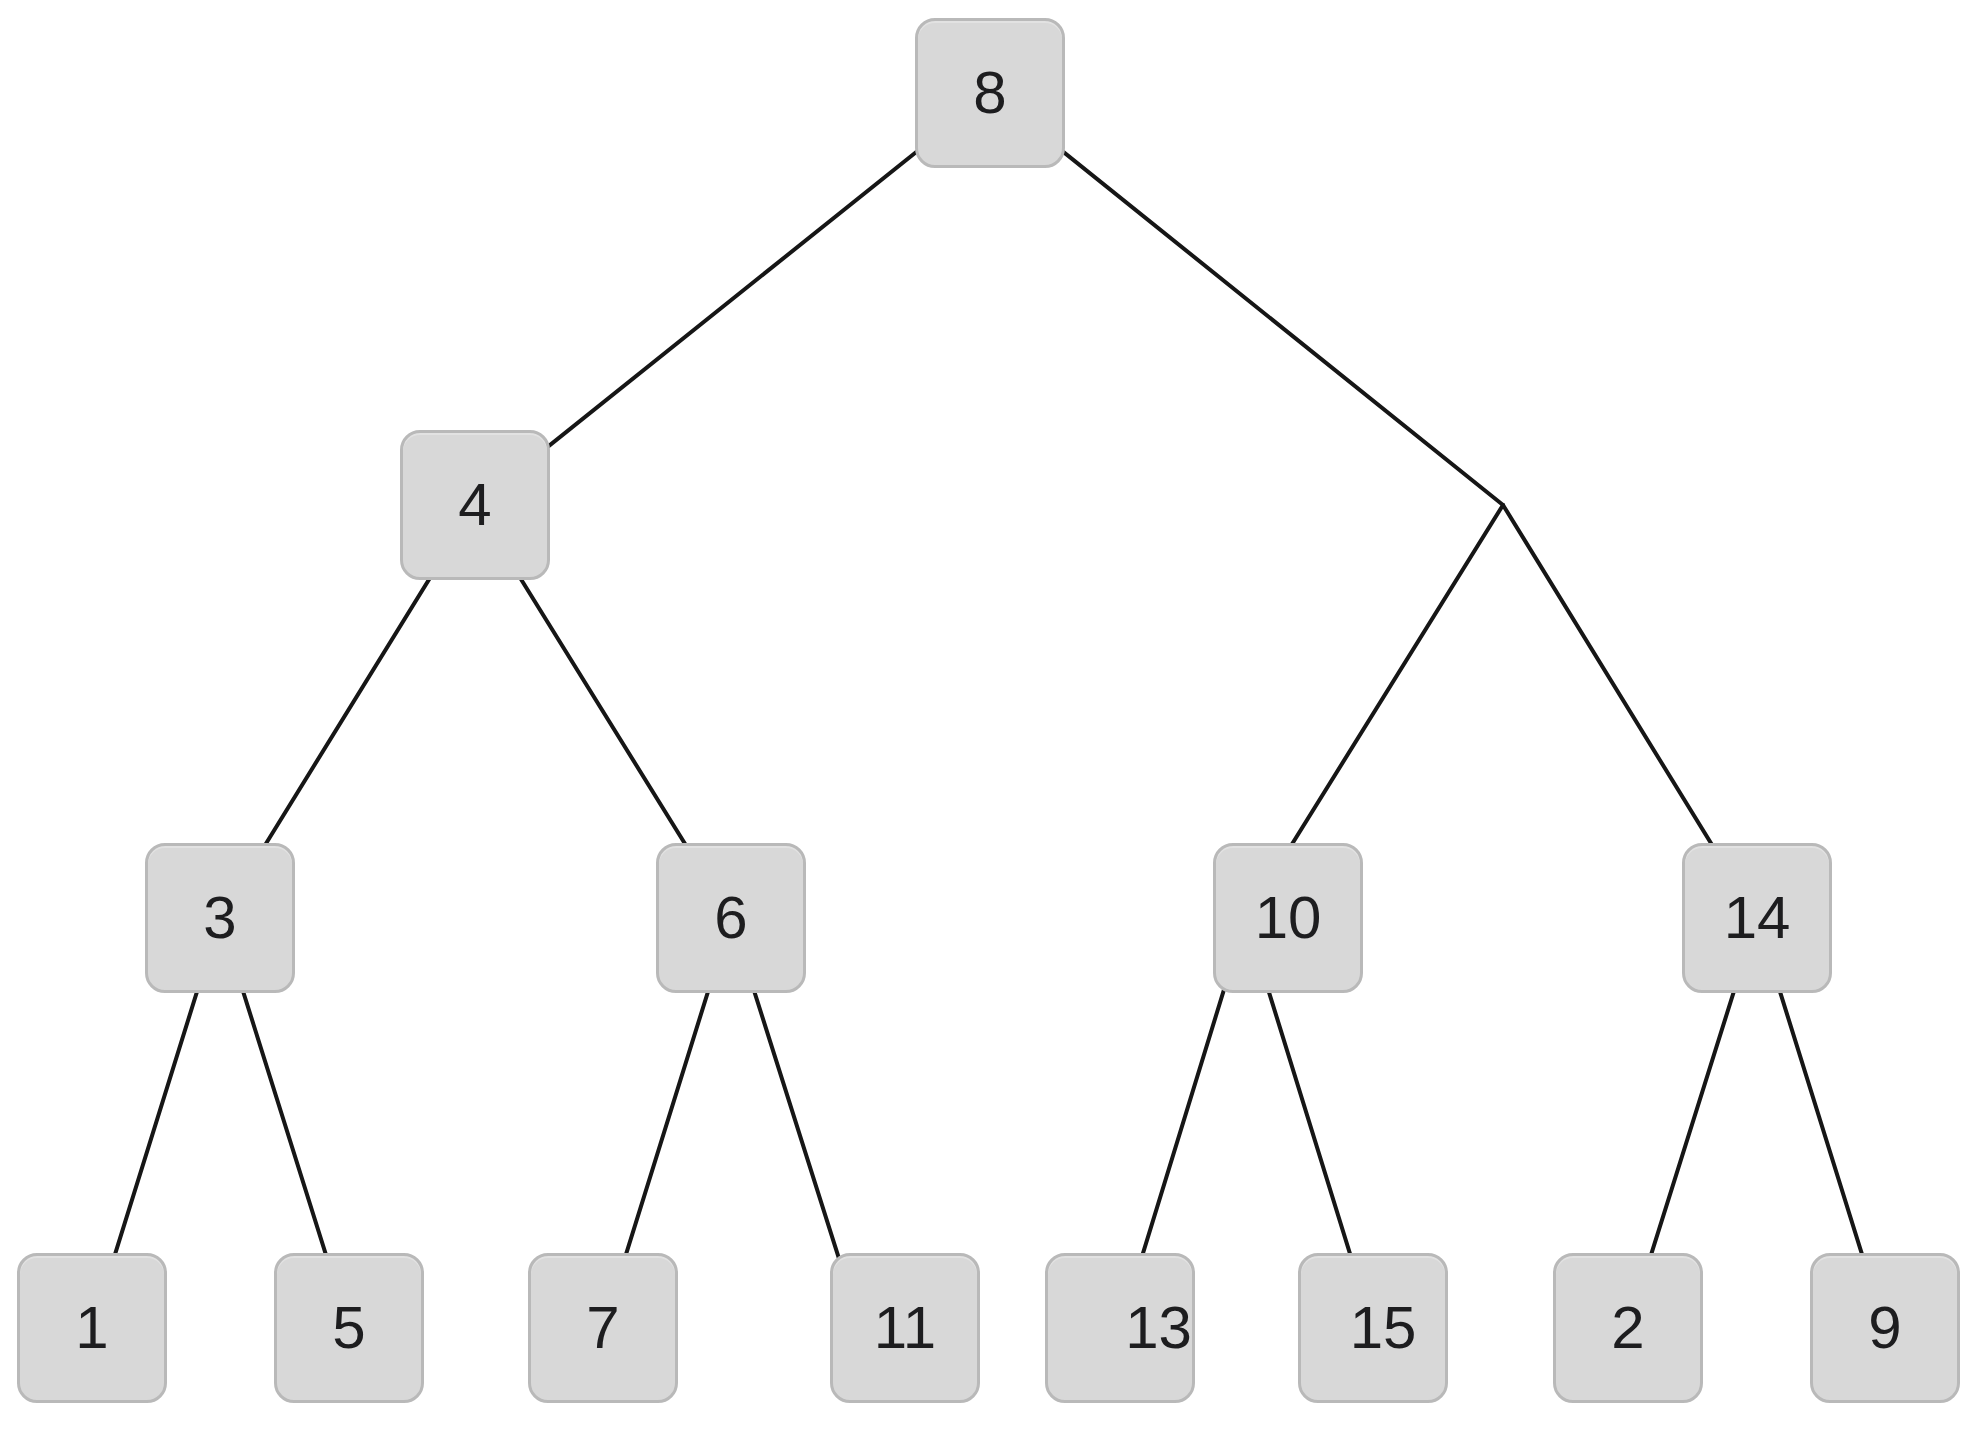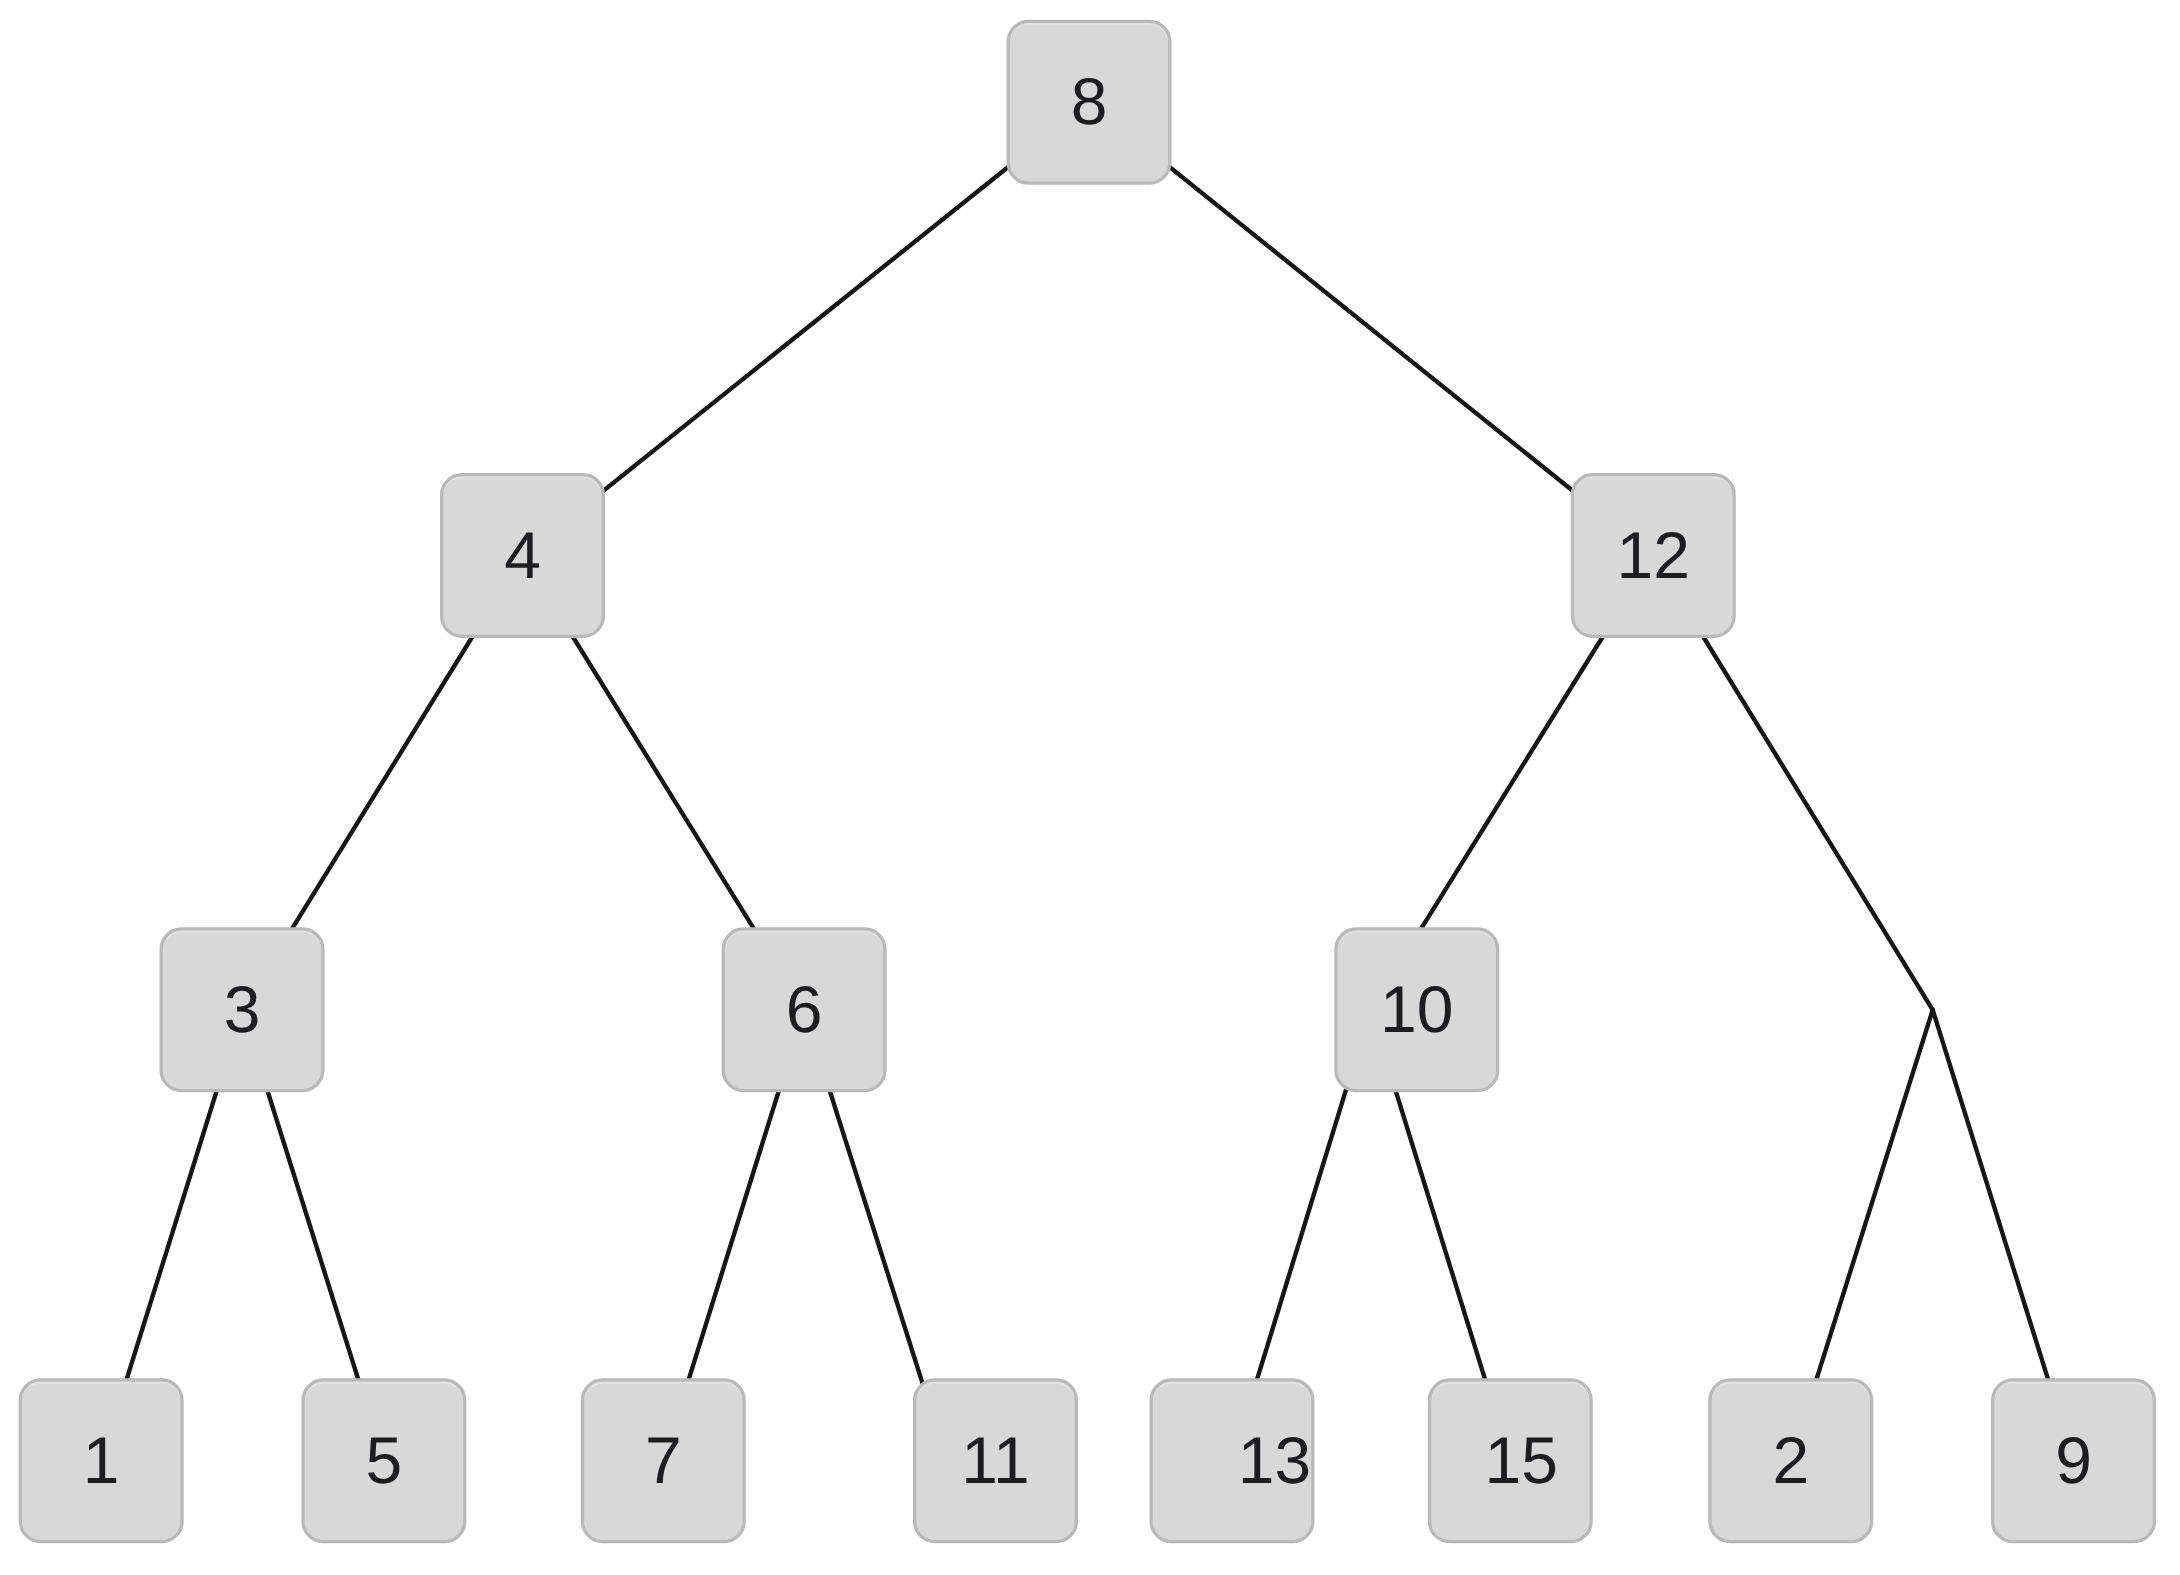--- a/index.html
+++ b/index.html
@@ -67,31 +67,31 @@
       <line x1="1757" y1="918" x2="1628" y2="1328"></line>
       <line x1="1757" y1="918" x2="1885" y2="1328"></line>
     </svg>
 
 <div class="node" style="left: 915px; top: 18px;">
       <span class="node-label">8</span>
     </div>
     <div class="node" style="left: 400px; top: 430px;">
       <span class="node-label">4</span>
     </div>
-    <div class="node" style="left: 1428px; top: 430px;">
-      <span class="node-label">12</span>
-    </div>
     <div class="node" style="left: 145px; top: 843px;">
       <span class="node-label">3</span>
     </div>
     <div class="node" style="left: 656px; top: 843px;">
       <span class="node-label">6</span>
     </div>
     <div class="node" style="left: 1171px; top: 843px; margin-left: 42px;">
       <span class="node-label">10</span>
+    </div>
+    <div class="node" style="left: 1682px; top: 843px;">
+      <span class="node-label">14</span>
     </div>
     <div class="node" style="left: 17px; top: 1253px;">
       <span class="node-label">1</span>
     </div>
     <div class="node" style="left: 274px; top: 1253px;">
       <span class="node-label">5</span>
     </div>
     <div class="node" style="left: 528px; top: 1253px;">
       <span class="node-label">7</span>
     </div>

